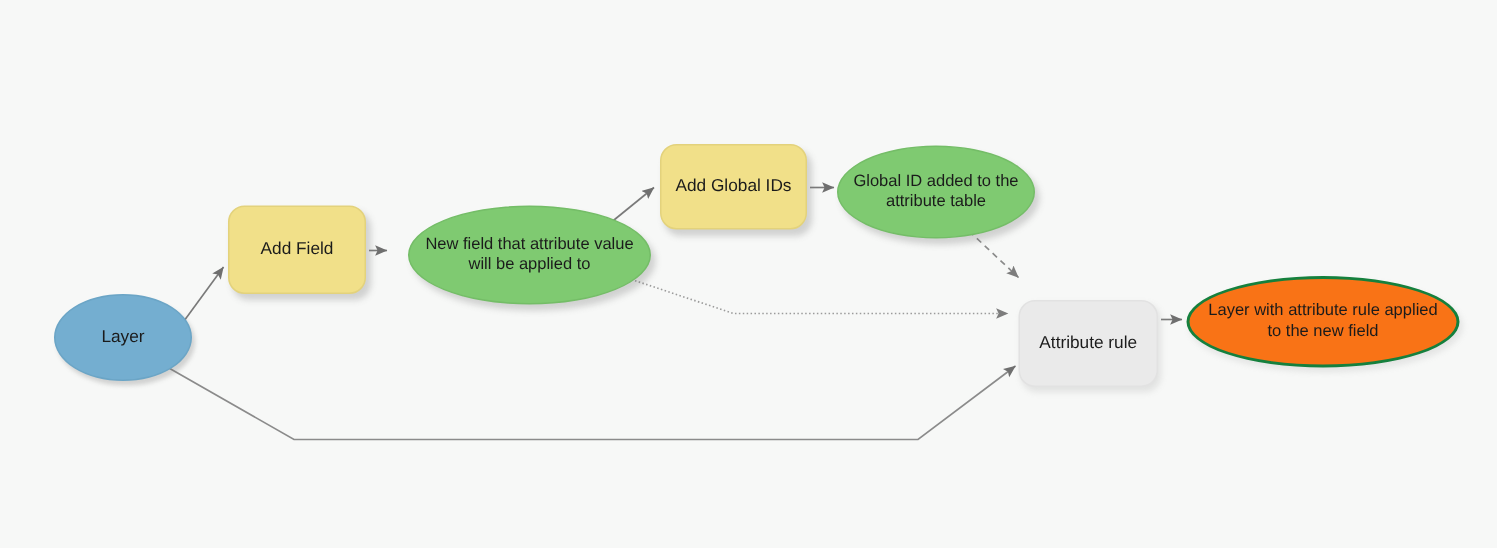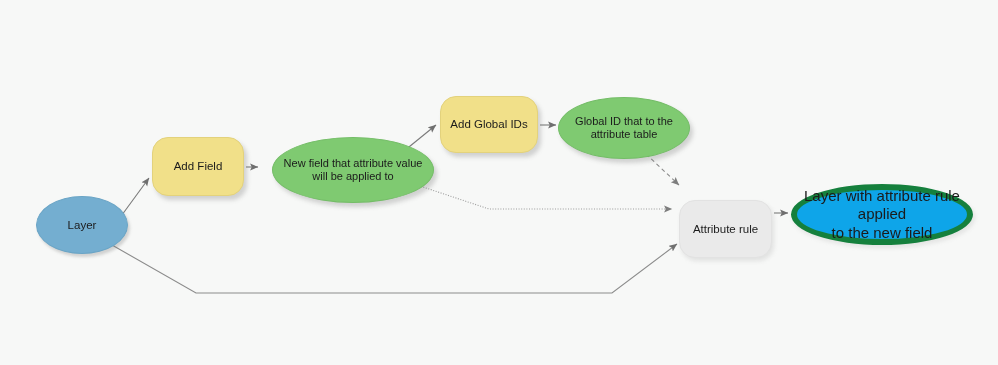--- a/index.html
+++ b/index.html
@@ -34,21 +34,21 @@
     box-sizing: border-box;
     color: #1b1b1b;
     line-height: 1.22;
     white-space: pre-line;
     z-index: 3;
   }
   .node-ellipse {
     border-radius: 50%;
   }
   .node-rect {
-    border-radius: 16px;
+    border-radius: 11px;
   }
   
   .skin-layer-input {
     background: #74aed0;
     border: 1px solid #6ba5c6;
     font-size: 11.5px;
     box-shadow: 2px 3px 3px rgba(110,110,110,0.28);
   }
   .skin-tool {
     background: #f1e089;
@@ -63,23 +63,23 @@
     box-shadow: 3px 4px 4px rgba(120,120,120,0.30);
   }
   .skin-rule-tool {
     background: #eaeaea;
     border: 1px solid #e2e2e2;
     font-size: 11.5px;
     box-shadow: 2px 3px 4px rgba(150,150,150,0.22);
     margin-top: 16px;
   }
   .skin-rule-output {
-    background: #0ea5e9;
-    border: 6px solid #15803d;
-    font-size: 15px;
+    background: #f97316;
+    border: 2px solid #15803d;
+    font-size: 11px;
     box-shadow: 2px 3px 4px rgba(150,150,150,0.20);
   }
   .node-label {
     display: block;
     padding: 0 6px;
   }
 </style>
 </head>
 <body>
 
@@ -139,21 +139,21 @@
   <div class="node node-ellipse skin-derived" style="left:272px; top:137px; width:162px; height:66px;">
     <span class="node-label">New field that attribute value
 will be applied to</span>
   </div>
 
   <div class="node node-rect skin-tool" style="left:440px; top:96px; width:98px; height:57px;">
     <span class="node-label">Add Global IDs</span>
   </div>
 
   <div class="node node-ellipse skin-derived" style="left:558px; top:97px; width:132px; height:62px;">
-    <span class="node-label">Global ID that to the
+    <span class="node-label">Global ID added to the
 attribute table</span>
   </div>
 
   <div class="node node-rect skin-rule-tool" style="left:679px; top:184px; width:93px; height:58px;">
     <span class="node-label">Attribute rule</span>
   </div>
 
   <div class="node node-ellipse skin-rule-output" style="left:791px; top:184px; width:182px; height:61px;">
     <span class="node-label">Layer with attribute rule applied
 to the new field</span>

